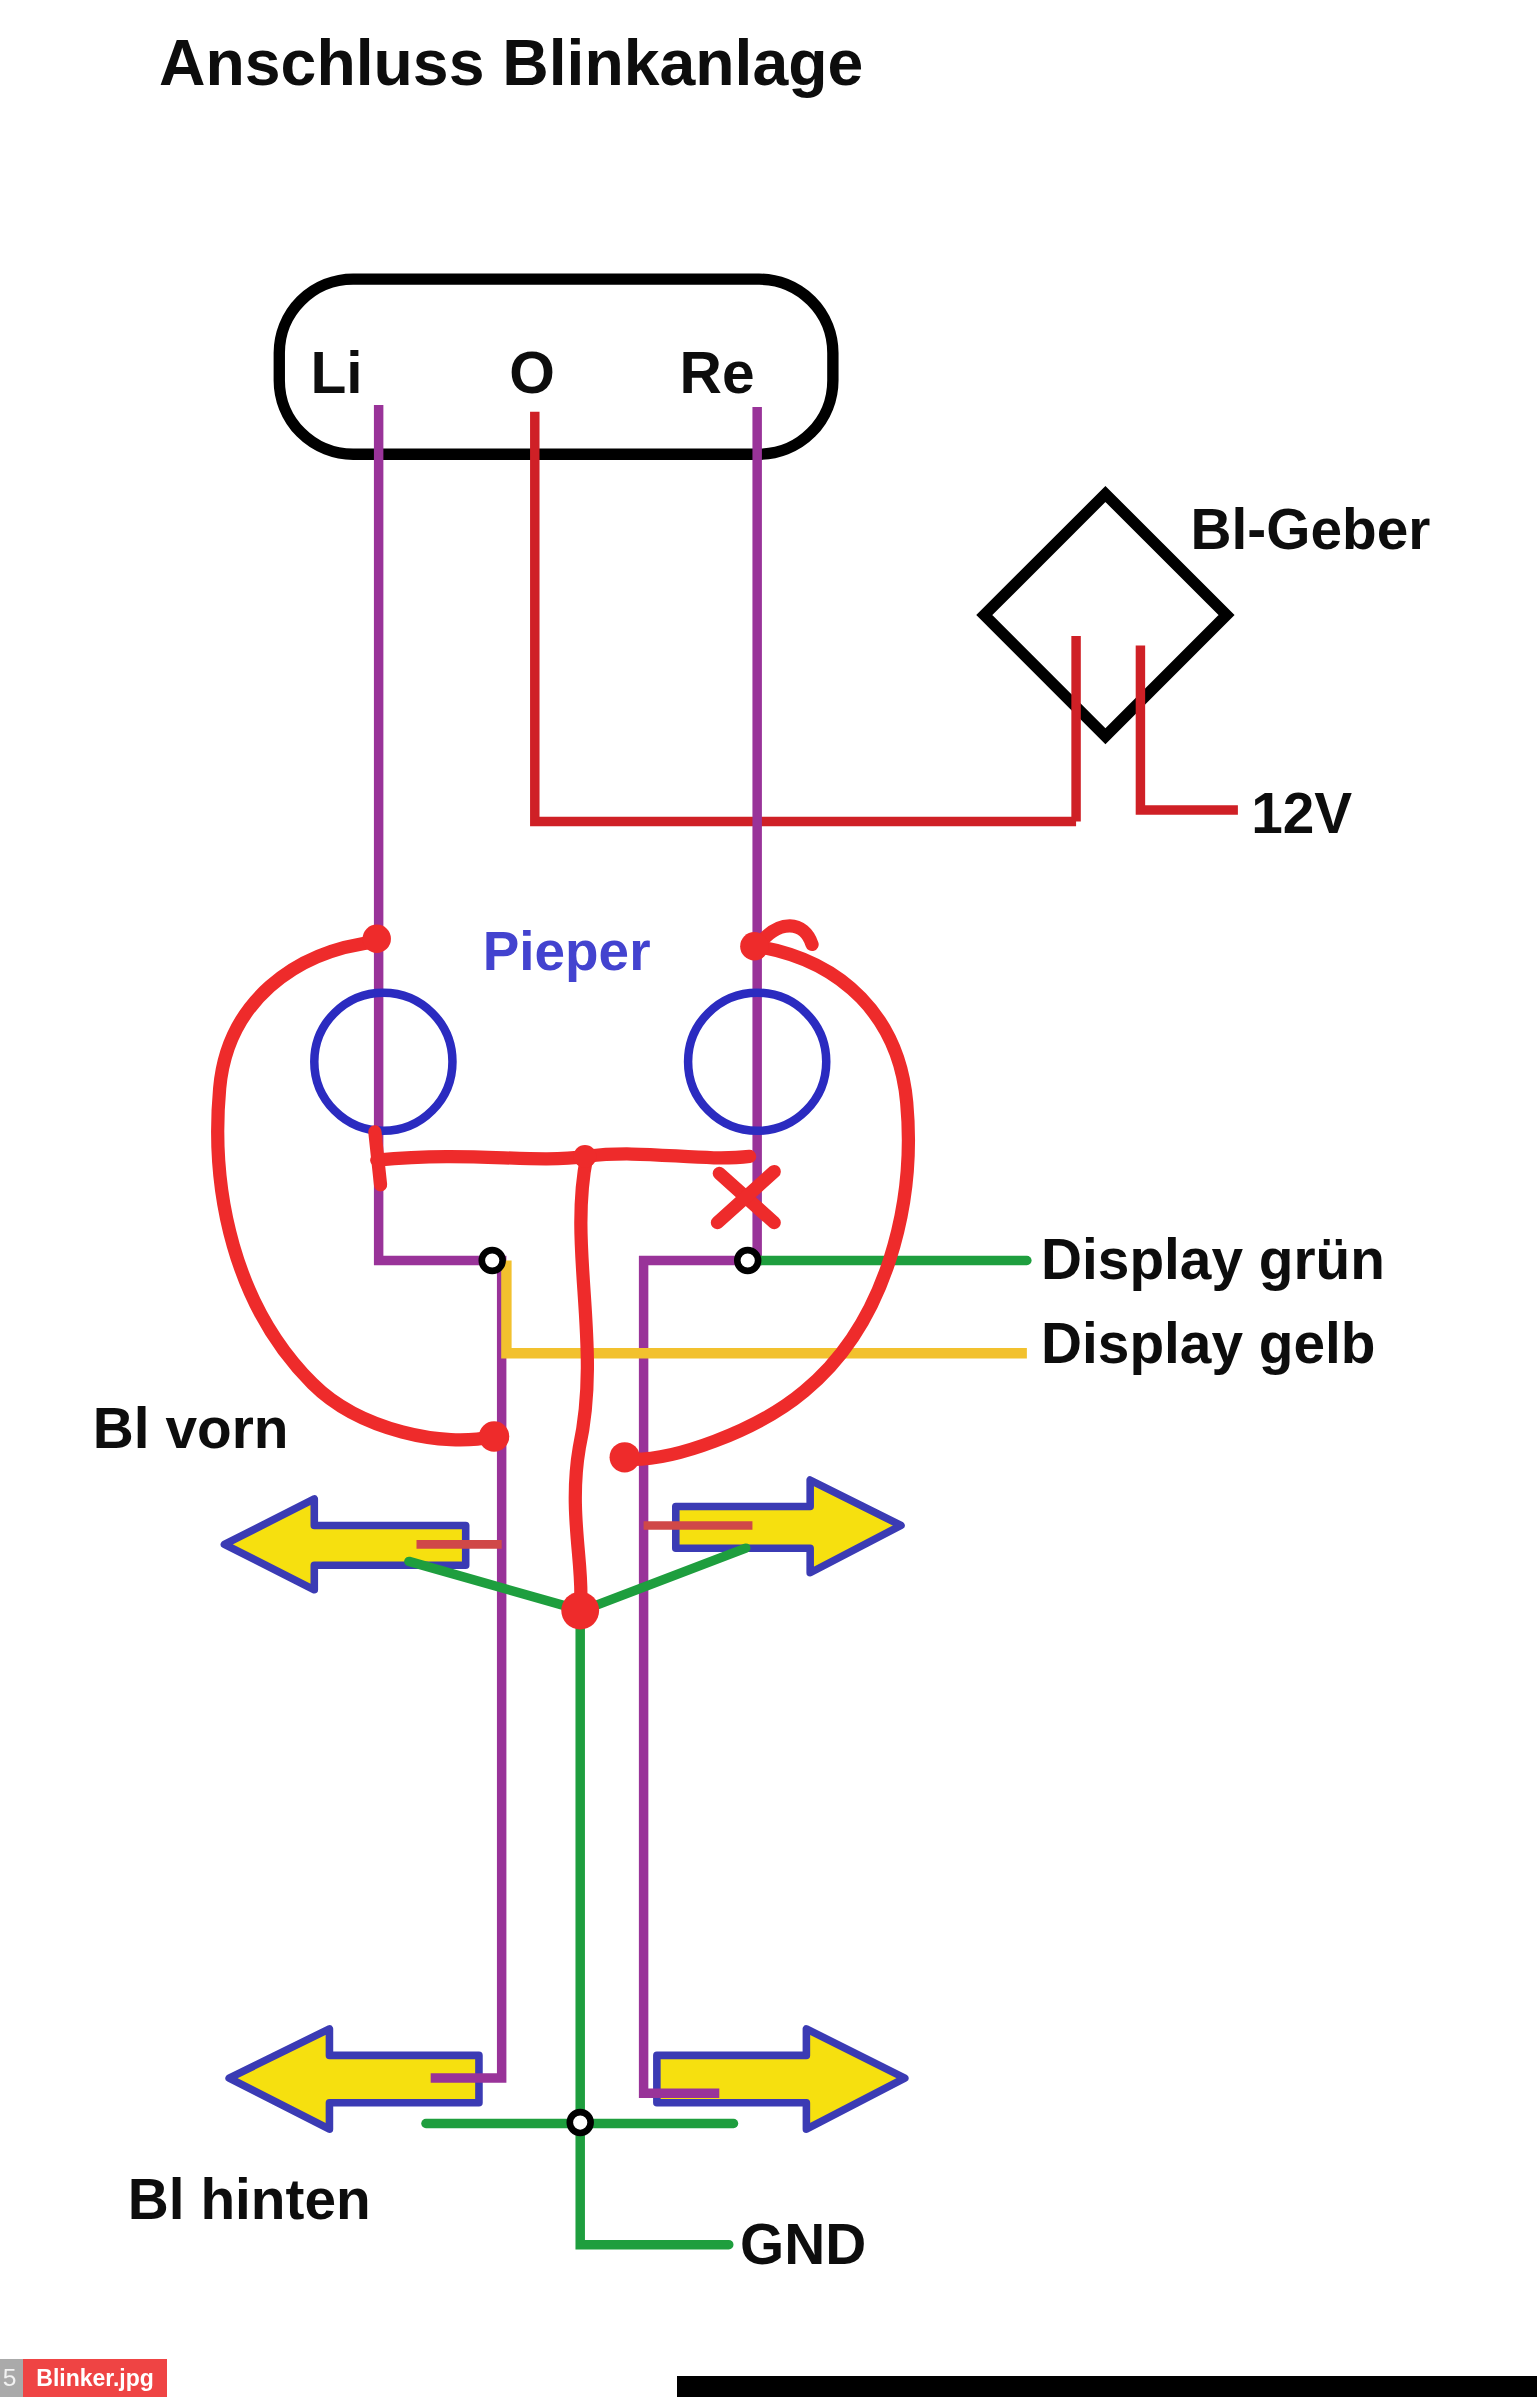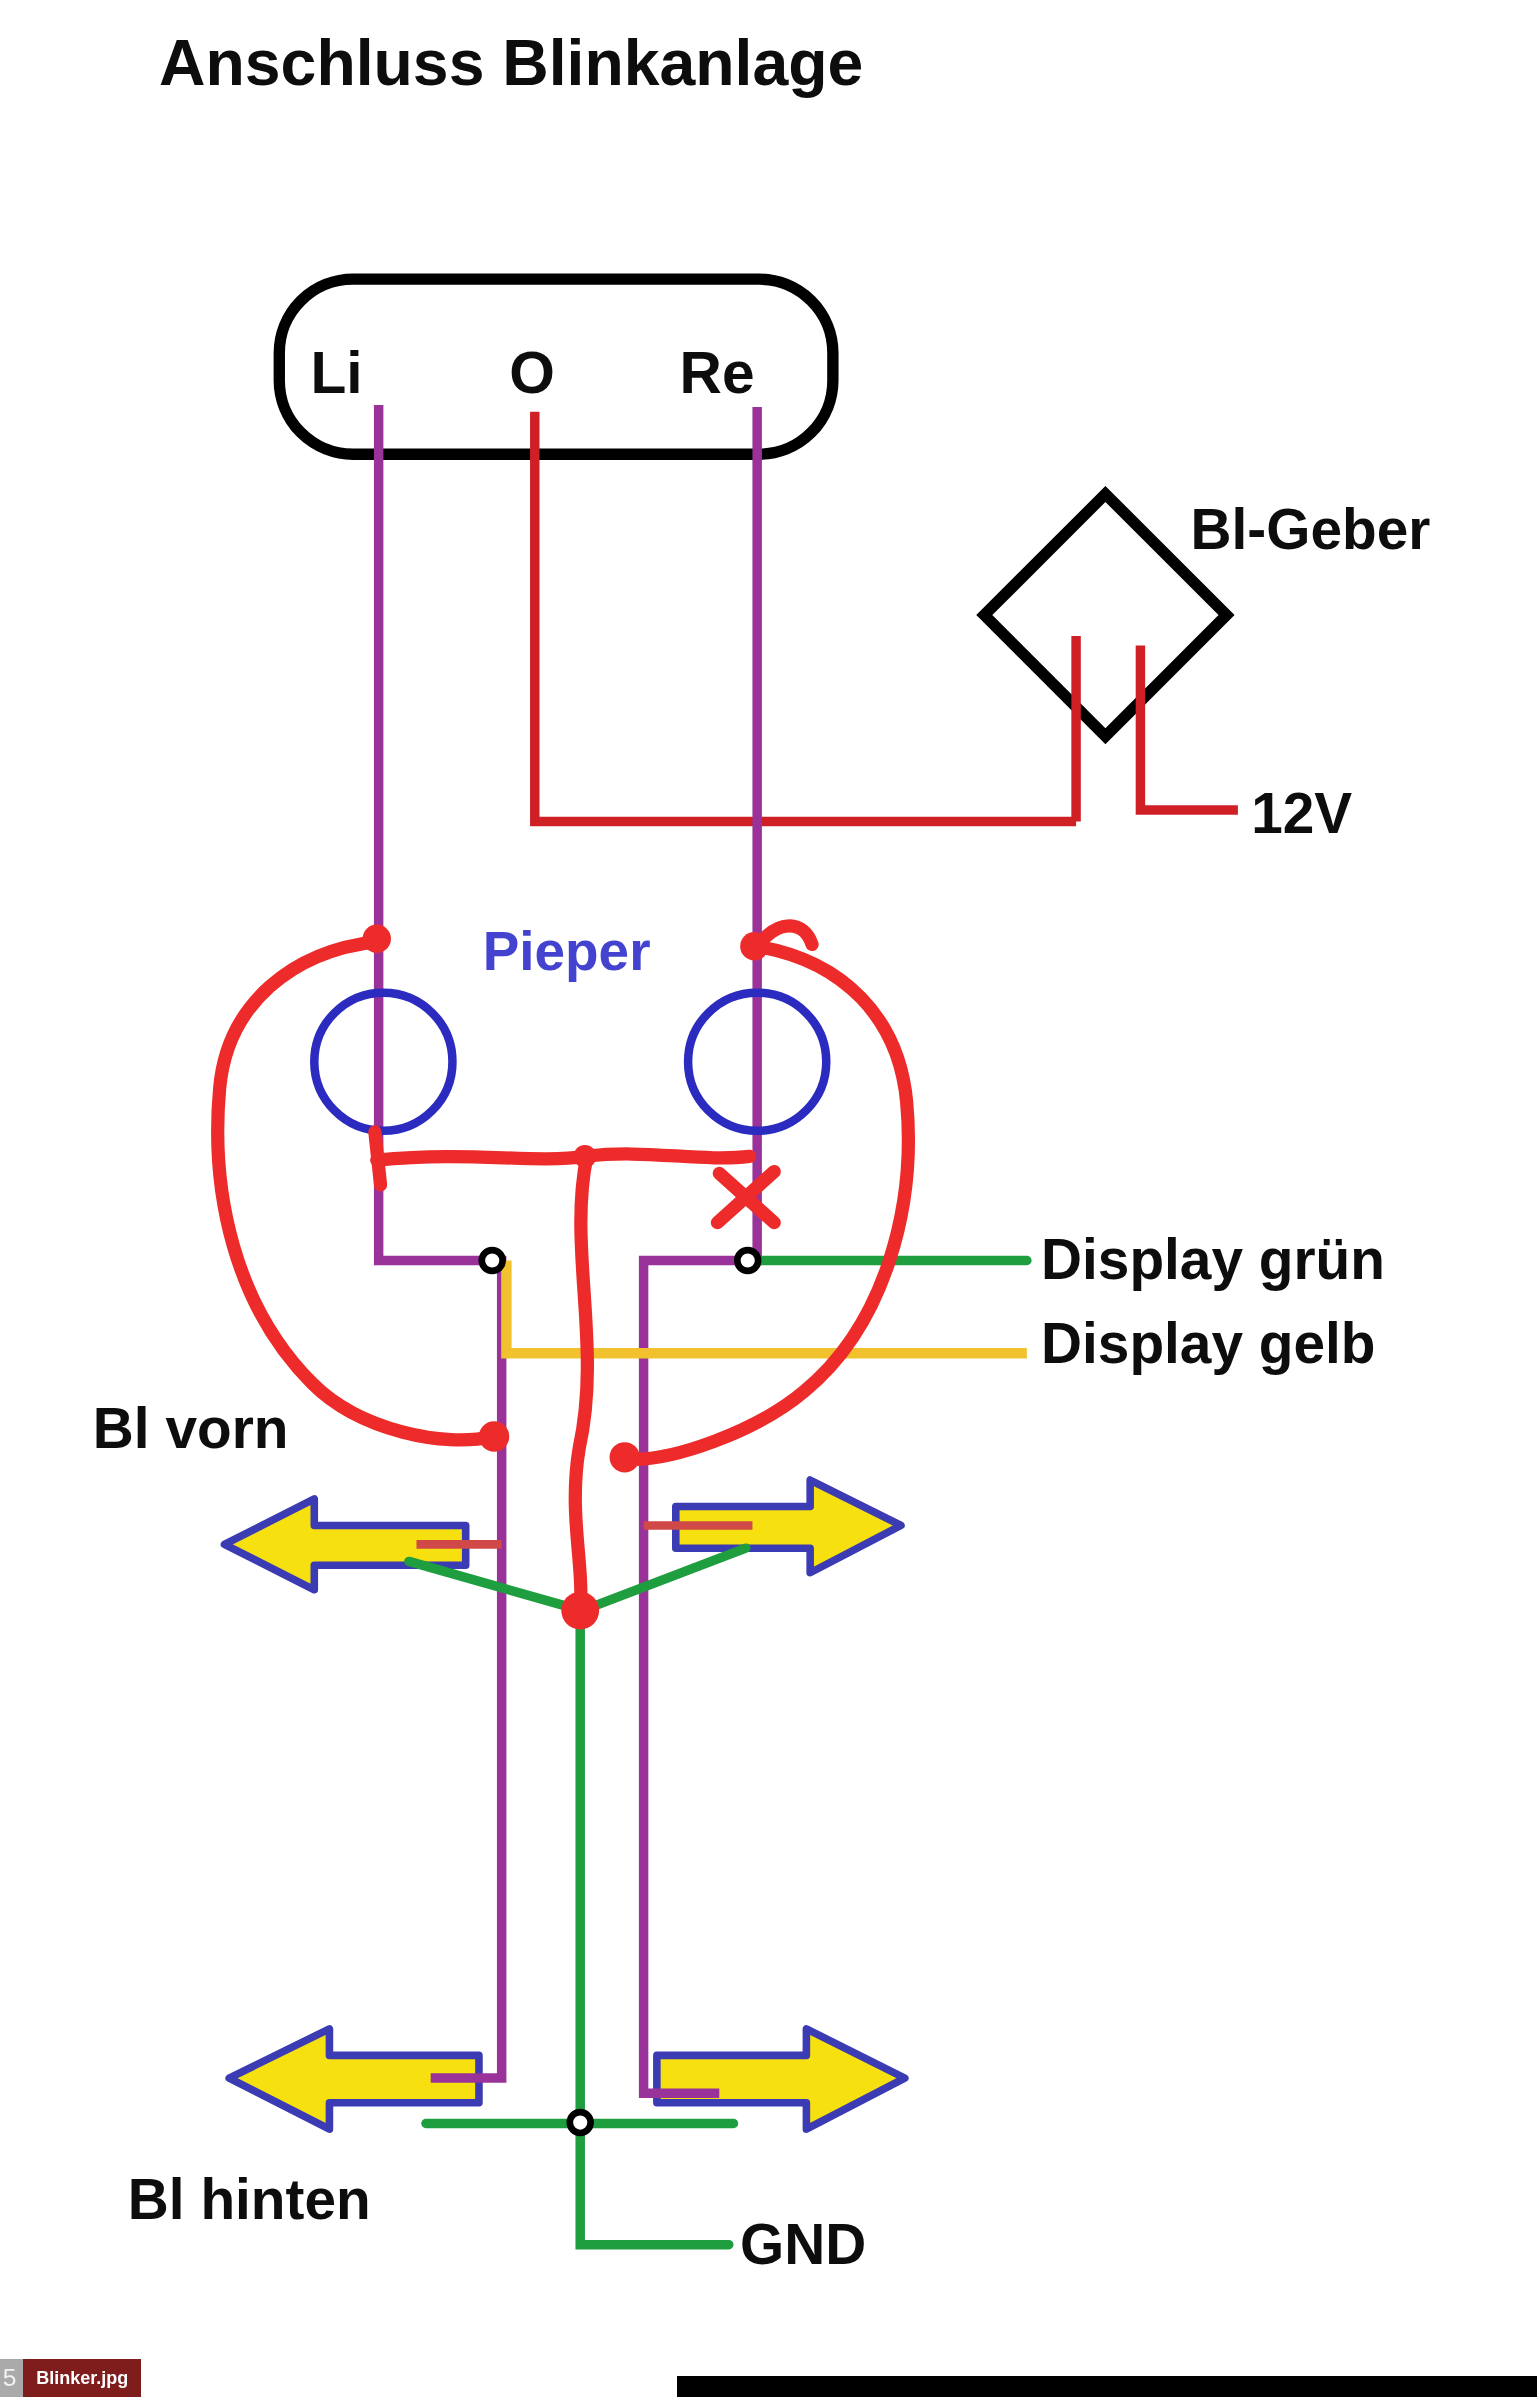--- a/index.html
+++ b/index.html
@@ -9,21 +9,21 @@
     overflow:hidden; font-family:"Liberation Sans", sans-serif;
   }
   .canvas svg { position:absolute; left:0; top:0; }
   text { font-family:"Liberation Sans", sans-serif; font-weight:700; fill:#0d0d0d; }
   .title-t { font-size:68px; }
   .switch-t { font-size:62px; }
   .label-t { font-size:60px; }
   .pieper-t { font-size:58px; fill:#4343cf; }
   .statusbar { position:absolute; left:0; bottom:0; height:38px; display:flex; align-items:stretch; z-index:5; }
   .chip-index { background:#aaaaaa; color:#f2f2f2; font-size:24.6px; display:flex; align-items:center; padding:0 6.6px 0 2.8px; }
-  .chip-file { background:#7f1d1d; color:#ffffff; font-size:18px; font-weight:700; display:flex; align-items:center; padding:0 13.2px; }
+  .chip-file { background:#ef4444; color:#ffffff; font-size:23px; font-weight:700; display:flex; align-items:center; padding:0 13.2px; }
   .black-strip { position:absolute; left:677px; right:0; bottom:0; height:21px; background:#000000; z-index:4; }
 </style>
 </head>
 <body>
 
 <div class="canvas">
   <svg width="1538" height="2397" viewBox="0 0 1625 2533">
 
     <g>
       <polygon points="237,1632 332,1584 332,1612 492,1612 492,1654 332,1654 332,1680" fill="#f6e00f" stroke="#3b3bb4" stroke-width="8" stroke-linejoin="round"></polygon>

